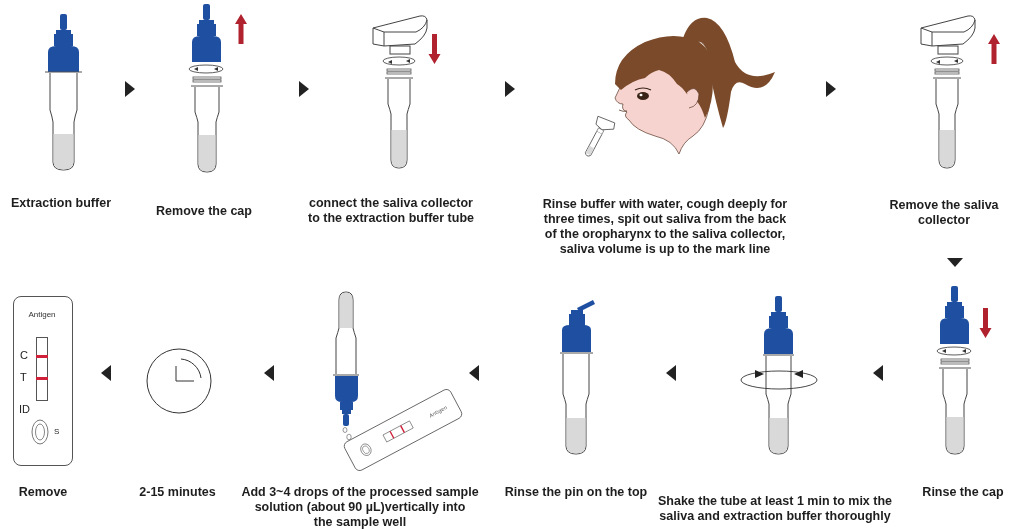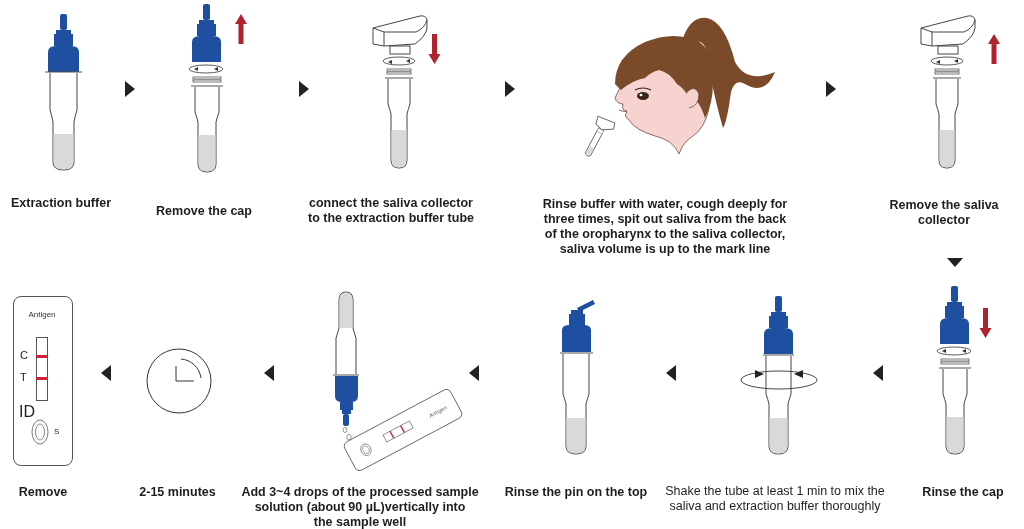--- a/index.html
+++ b/index.html
@@ -156,21 +156,21 @@
     <rect x="40" y="2" width="7" height="16" rx="2" fill="#1e4fa0"></rect>
     <path d="M36 18 h15 v4 h2 v12 h-19 v-12 h2z" fill="#1e4fa0"></path>
     <path d="M29 40 q0 -6 8 -6 h13 q8 0 8 6 v20 h-29z" fill="#1e4fa0"></path>
     <line x1="28" y1="61" x2="59" y2="61" stroke="#555" stroke-width="1"></line>
     <path d="M31 62 L31 100 Q33 106 34 110 L34 152 Q34 160 43.5 160 Q53 160 53 152 L53 110 Q54 106 56 100 L56 62" fill="none" stroke="#444" stroke-width="1"></path>
     <path d="M34.5 124 L52.5 124 L52.5 152 Q52.5 159.5 43.5 159.5 Q34.5 159.5 34.5 152 Z" fill="#d9d9d9"></path>
     <ellipse cx="44" cy="86" rx="38" ry="9" fill="none" stroke="#333" stroke-width="0.9"></ellipse>
     <path d="M20 76 l9 4 l-9 4z" fill="#222"></path>
     <path d="M68 76 l-9 4 l9 4z" fill="#222"></path>
   </svg>
-  <div class="cap" style="left:655px;top:484px;width:240px;font-weight:normal;">Shake the tube at least 1 min to mix the
+  <div class="cap" style="left:655px;top:494px;width:240px;font-weight:bold;">Shake the tube at least 1 min to mix the
 saliva and extraction buffer thoroughly</div>
 </div>
 
 <div class="arrow arr-l" style="left:666px;top:365px;"></div>
 
 <div class="step">
   <svg style="left:555px;top:300px;" width="60" height="170" viewBox="0 0 60 170">
     <path d="M22 8 L38 0 L40 4 L24 12 Z" fill="#1e4fa0"></path>
     <path d="M16 10 h12 v4 h2 v12 h-16 v-12 h2z" fill="#1e4fa0"></path>
     <path d="M7 30 q0 -5 8 -5 h13 q8 0 8 5 v22 h-29z" fill="#1e4fa0"></path>
@@ -225,20 +225,20 @@
 <div class="arrow arr-l" style="left:101px;top:365px;"></div>
 
 <div class="step">
   <div style="position:absolute;left:13px;top:296px;width:58px;height:168px;border:1px solid #555;border-radius:8px;background:#fff;"></div>
   <div style="position:absolute;left:13px;top:310px;width:58px;text-align:center;font-size:8px;color:#333;">Antigen</div>
   <div style="position:absolute;left:36px;top:337px;width:10px;height:62px;border:1px solid #555;background:#fff;"></div>
   <div style="position:absolute;left:36px;top:355px;width:12px;height:3px;background:#d0203a;"></div>
   <div style="position:absolute;left:36px;top:377px;width:12px;height:3px;background:#d0203a;"></div>
   <div style="position:absolute;left:20px;top:349px;font-size:11px;color:#222;">C</div>
   <div style="position:absolute;left:20px;top:371px;font-size:11px;color:#222;">T</div>
-  <div style="position:absolute;left:19px;top:403px;font-size:16px;color:#222;">ID</div>
+  <div style="position:absolute;left:19px;top:403px;font-size:11px;color:#222;">ID</div>
   <svg style="left:30px;top:418px;" width="20" height="28" viewBox="0 0 20 28">
     <ellipse cx="10" cy="14" rx="8" ry="12" fill="#fff" stroke="#555" stroke-width="0.8"></ellipse>
     <ellipse cx="10" cy="14" rx="4.5" ry="8" fill="none" stroke="#555" stroke-width="0.7"></ellipse>
   </svg>
   <div style="position:absolute;left:54px;top:427px;font-size:8px;color:#222;">S</div>
   <div class="cap" style="left:0;top:485px;width:86px;font-weight:bold;">Remove</div>
 </div>
 
 </body></html>

